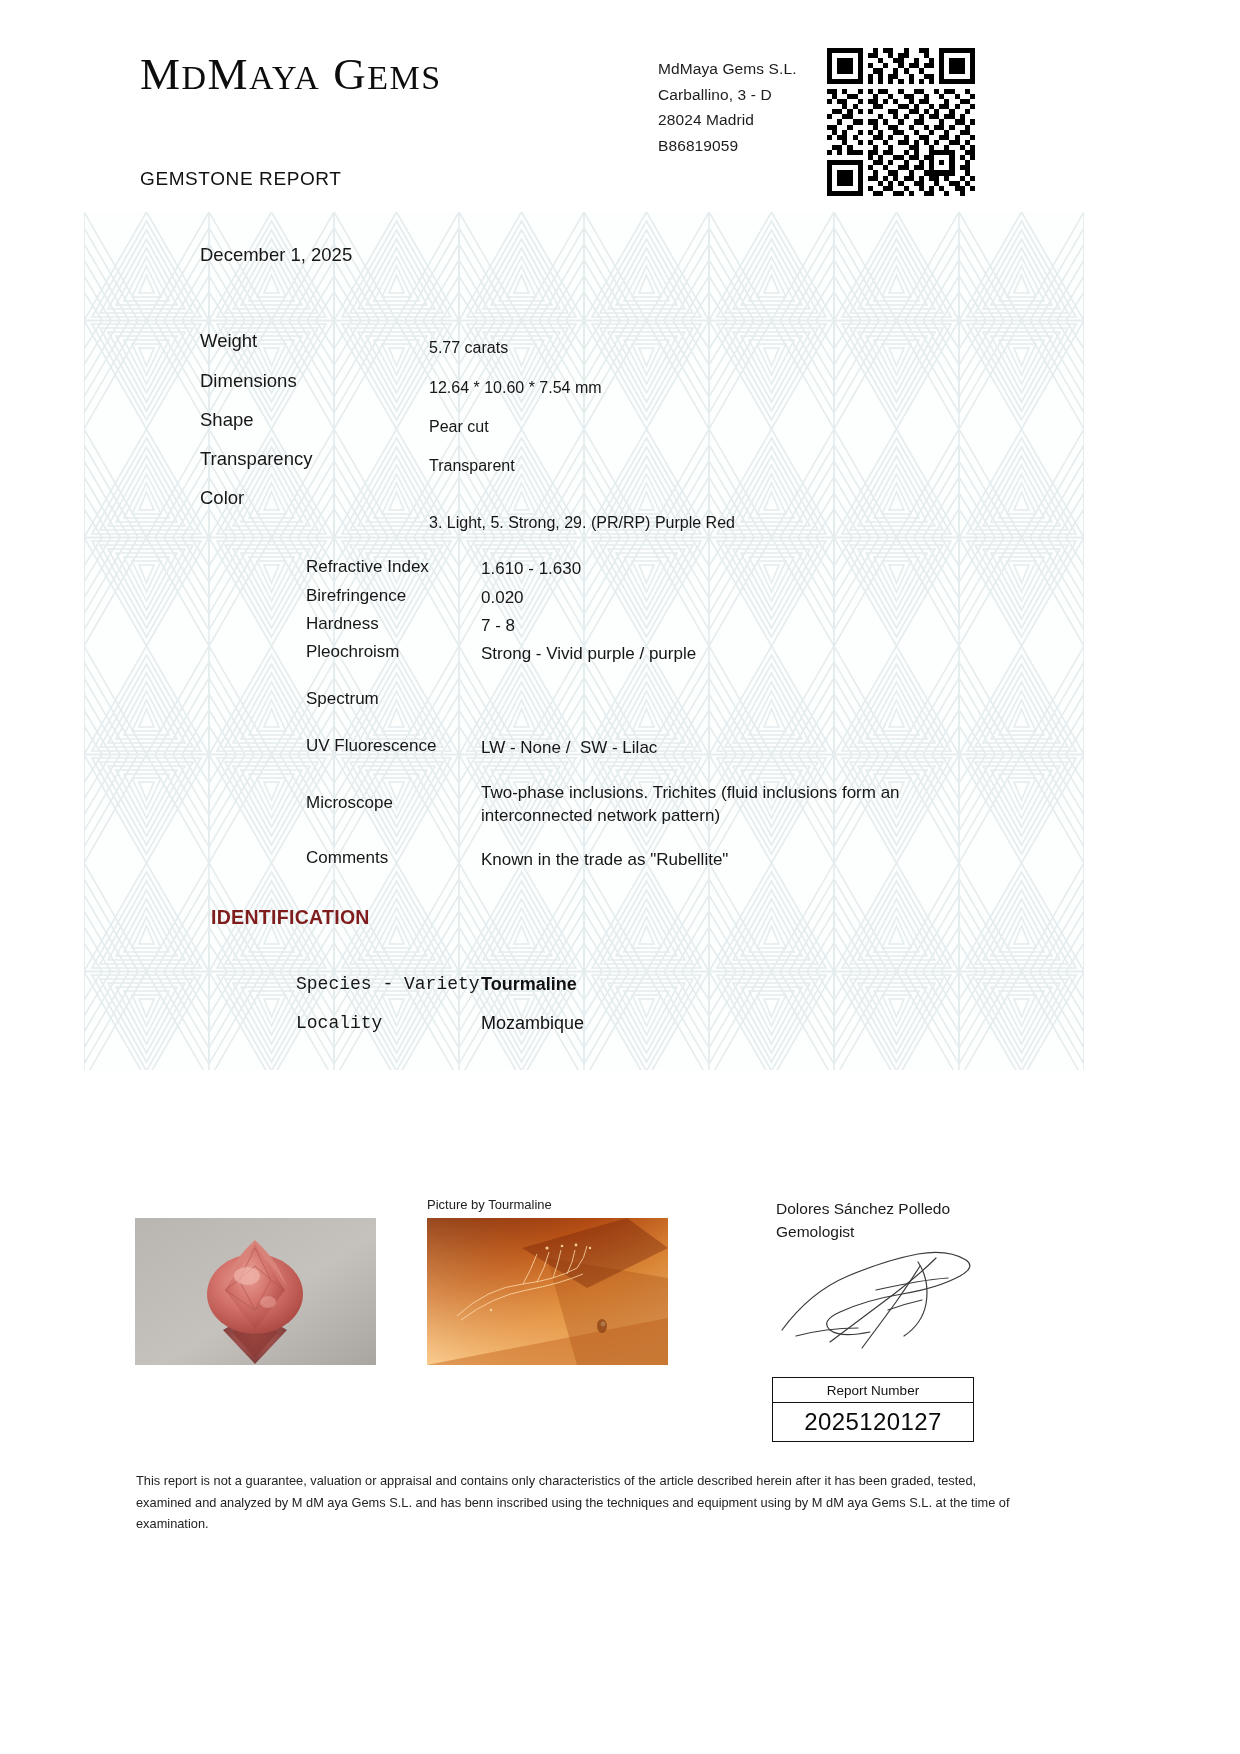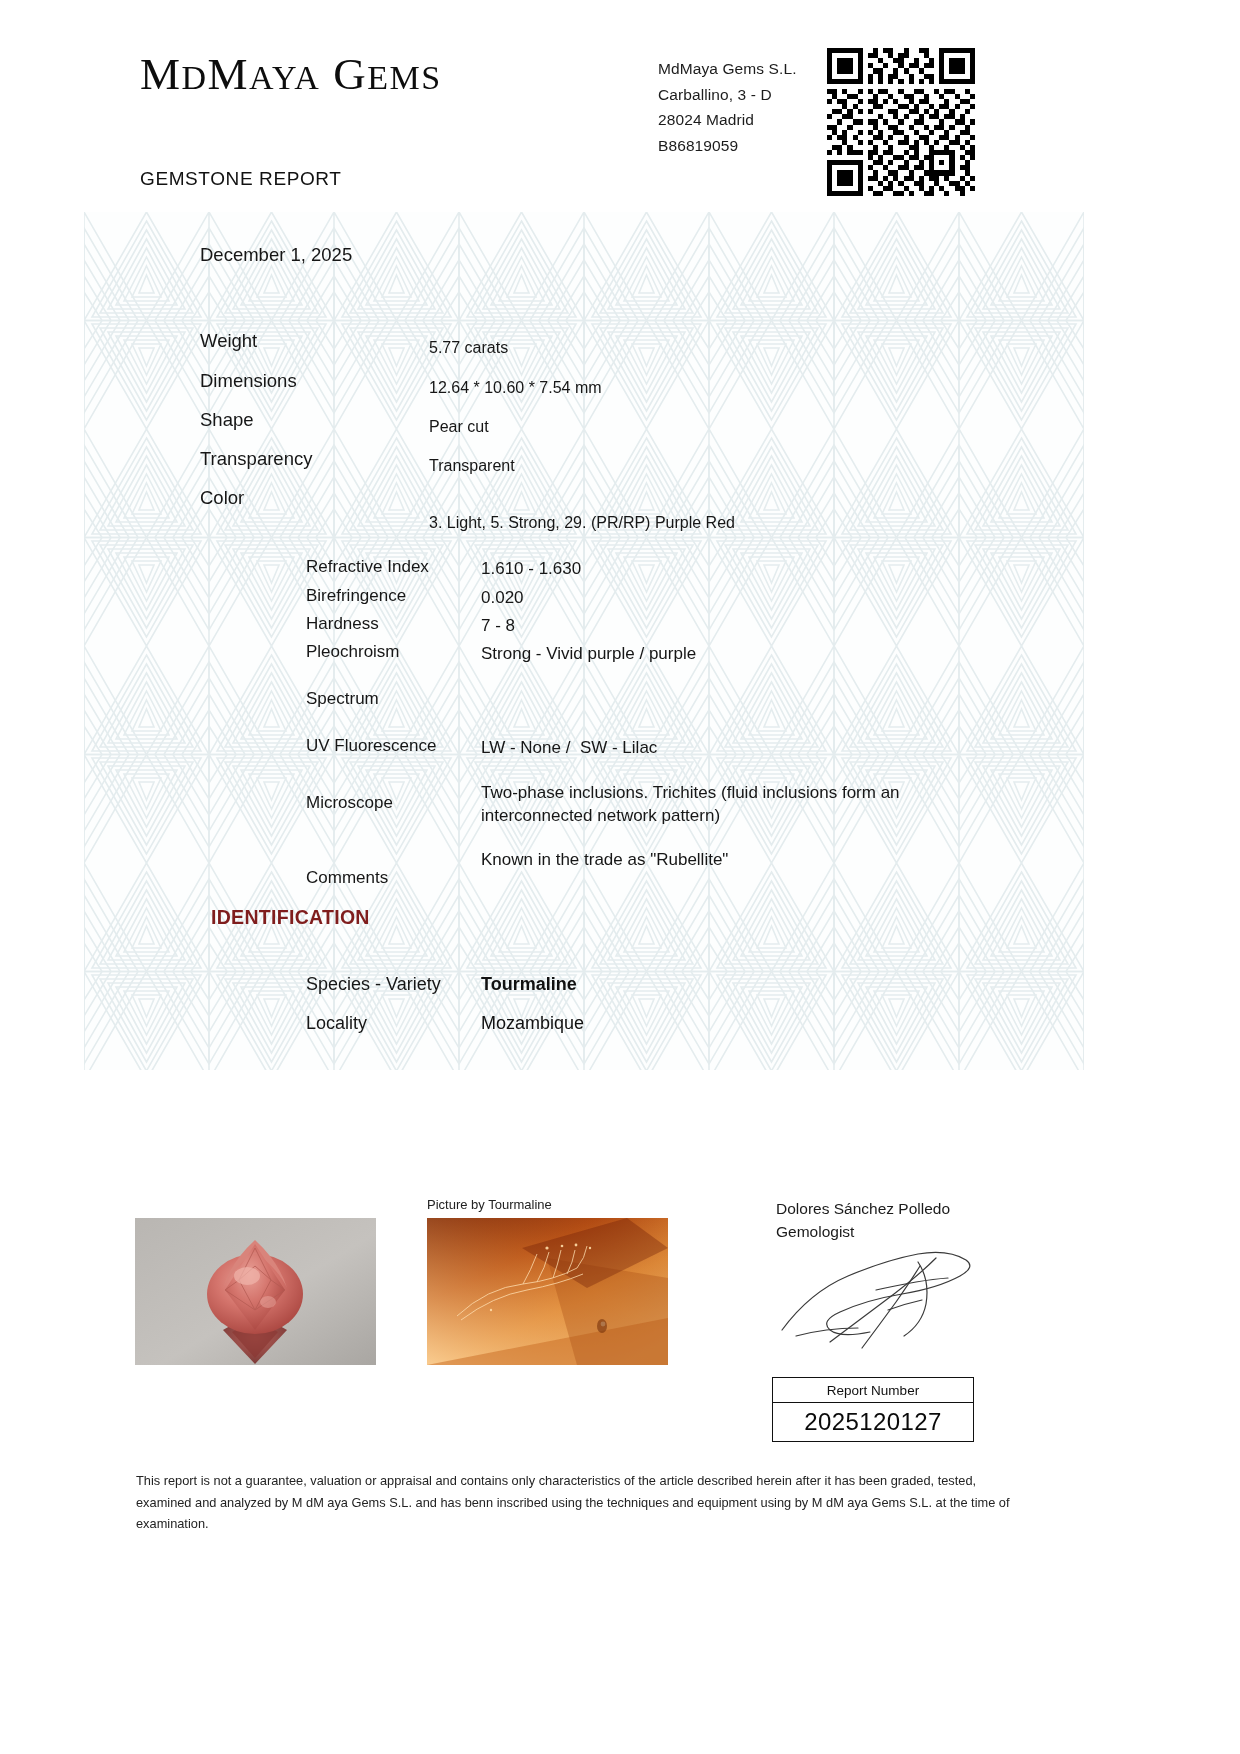--- a/index.html
+++ b/index.html
@@ -62,21 +62,21 @@
   .mrow-label { position: absolute; left: 116px; font-size: 18.5px; color: #161616; }
   .mrow-value { position: absolute; left: 345px; font-size: 16px; color: #161616; margin-top: 9px; }
 
   .prow-label { position: absolute; left: 222px; font-size: 17px; color: #161616; }
   .prow-value { position: absolute; left: 397px; font-size: 17px; color: #161616; width: 450px; line-height: 23px; }
 
   .ident-title {
     position: absolute; left: 127px; top: 694px;
     font-size: 19.5px; font-weight: bold; color: #7f1d1d; letter-spacing: 0.3px;
   }
-  .irow-label { position: absolute; left: 222px; font-size: 18px; color: #161616; }
+  .irow-label { position: absolute; left: 212px; font-size: 18px; color: #161616; font-family: Liberation Mono, monospace; }
   .irow-value { position: absolute; left: 397px; font-size: 18px; color: #111; }
   .irow-value.bold { font-weight: bold; }
 
   
   .cap-txt {
     position: absolute; font-size: 13px; color: #222;
     font-family: "Liberation Sans", sans-serif;
   }
   .photo { position: absolute; overflow: hidden; }
 
@@ -450,21 +450,21 @@
       <div class="prow-value" style="top:430px">Strong - Vivid purple / purple</div>
 
       <div class="prow-label" style="top:477px">Spectrum</div>
 
       <div class="prow-label" style="top:524px">UV Fluorescence</div>
       <div class="prow-value" style="top:524px; white-space:pre">LW - None /  SW - Lilac</div>
 
       <div class="prow-label" style="top:581px">Microscope</div>
       <div class="prow-value" style="top:569px; width:440px">Two-phase inclusions. Trichites (fluid inclusions form an interconnected network pattern)</div>
 
-      <div class="prow-label" style="top:656px">Comments</div>
+      <div class="prow-label" style="top:636px">Comments</div>
       <div class="prow-value" style="top:636px">Known in the trade as "Rubellite"</div>
 
       <div class="ident-title">IDENTIFICATION</div>
 
       <div class="irow-label" style="top:762px">Species - Variety</div>
       <div class="irow-value bold" style="top:762px">Tourmaline</div>
 
       <div class="irow-label" style="top:801px">Locality</div>
       <div class="irow-value" style="top:801px">Mozambique</div>
 

